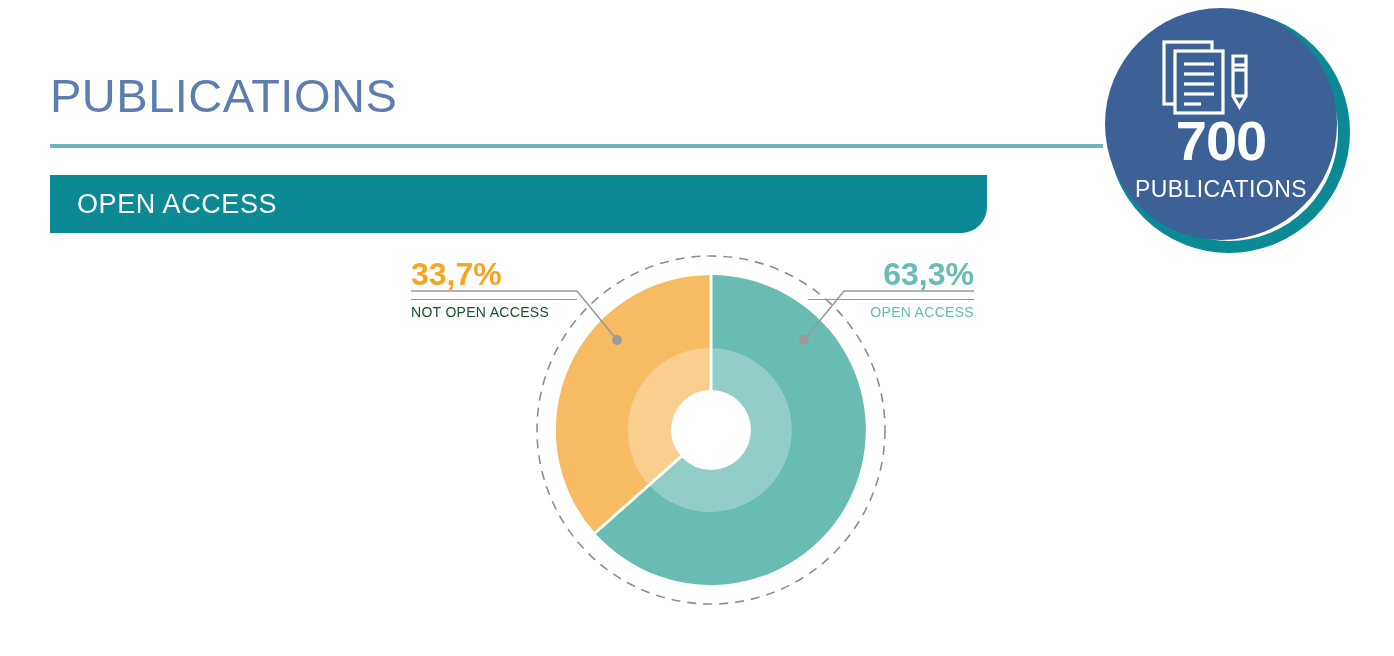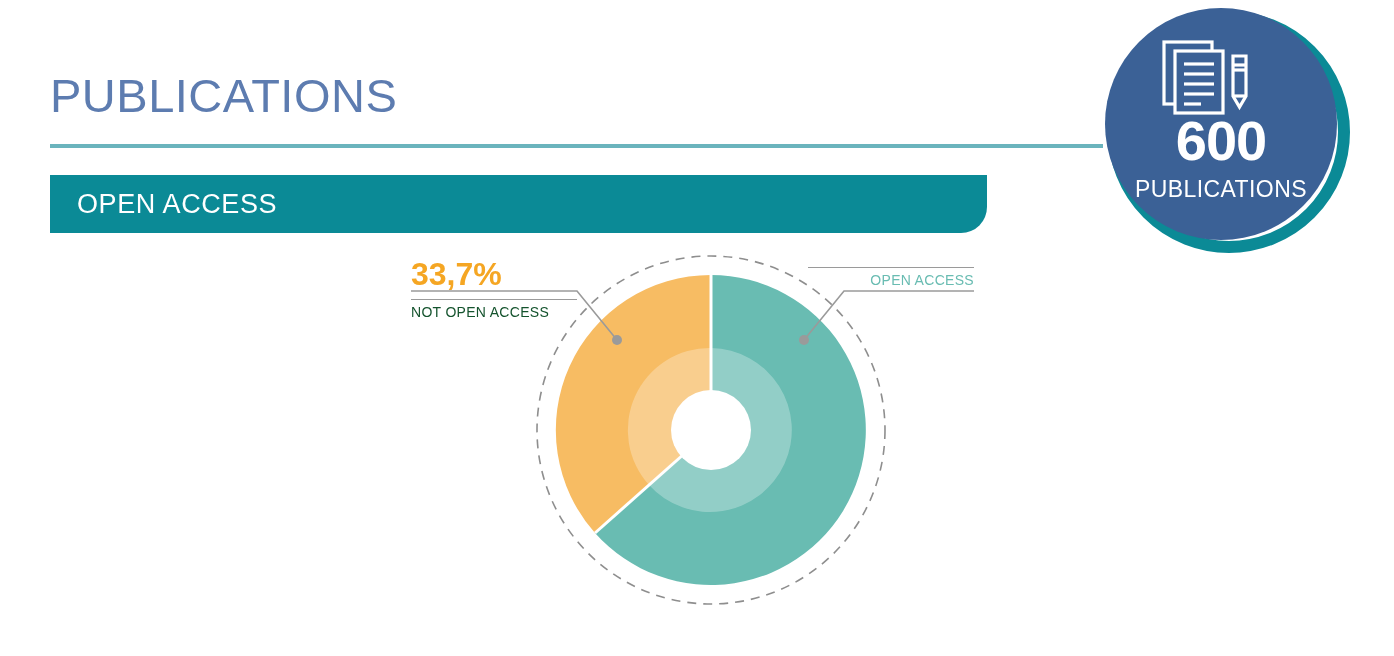--- a/index.html
+++ b/index.html
@@ -103,21 +103,21 @@
         <line x1="79" y1="76" x2="109" y2="76"></line>
         <line x1="79" y1="86" x2="109" y2="86"></line>
         <line x1="79" y1="96" x2="96" y2="96"></line>
 
         <path d="M128 48 h13 v40 l-6.5 11 l-6.5 -11 z"></path>
         <line x1="128" y1="57" x2="141" y2="57"></line>
         <line x1="128" y1="62" x2="141" y2="62"></line>
         <line x1="128" y1="88" x2="141" y2="88"></line>
       </g>
     </svg>
-    <div class="badge-number">600</div>
+    <div class="badge-number">700</div>
     <div class="badge-caption">PUBLICATIONS</div>
   </div>
 
   <div class="chart-wrap">
     <svg width="1394" height="420" viewBox="0 0 1394 420">
 
       <circle cx="703" cy="194" r="174" fill="none" stroke="#8e8e8e" stroke-width="1.6" stroke-dasharray="9 7"></circle>
 
       <path d="M703 194 L703 39 A155 155 0 1 1 587 297 Z" fill="#69bcb2"></path>
 
@@ -139,17 +139,18 @@
     </svg>
   </div>
 
   <div class="callout callout-left">
     <div class="pct">33,7%</div>
     <div class="rule"></div>
     <div class="cap">NOT OPEN ACCESS</div>
   </div>
 
   <div class="callout callout-right">
+    <div class="pct">63,3%</div>
     <div class="rule"></div>
     <div class="cap">OPEN ACCESS</div>
   </div>
 
 </div>
 
 </body></html>

